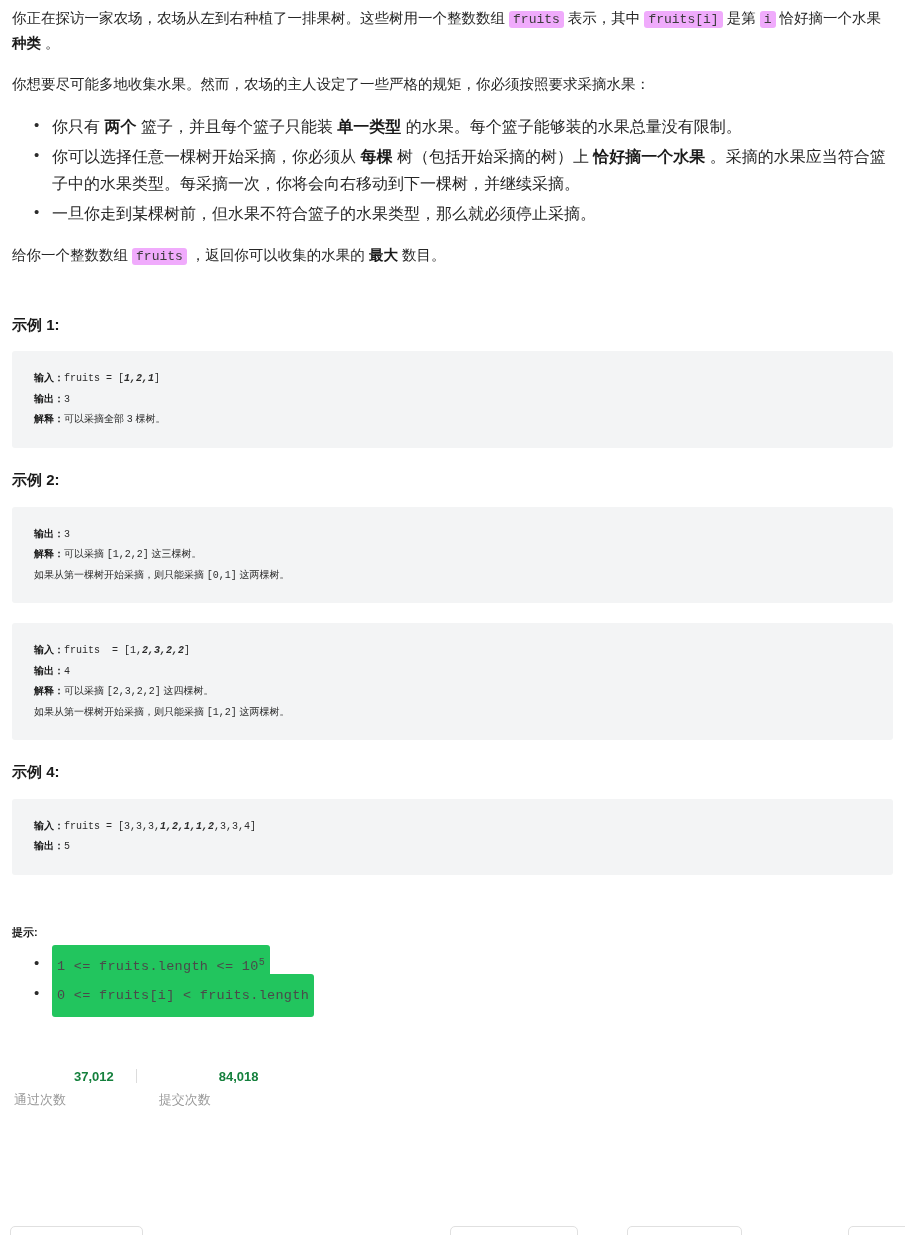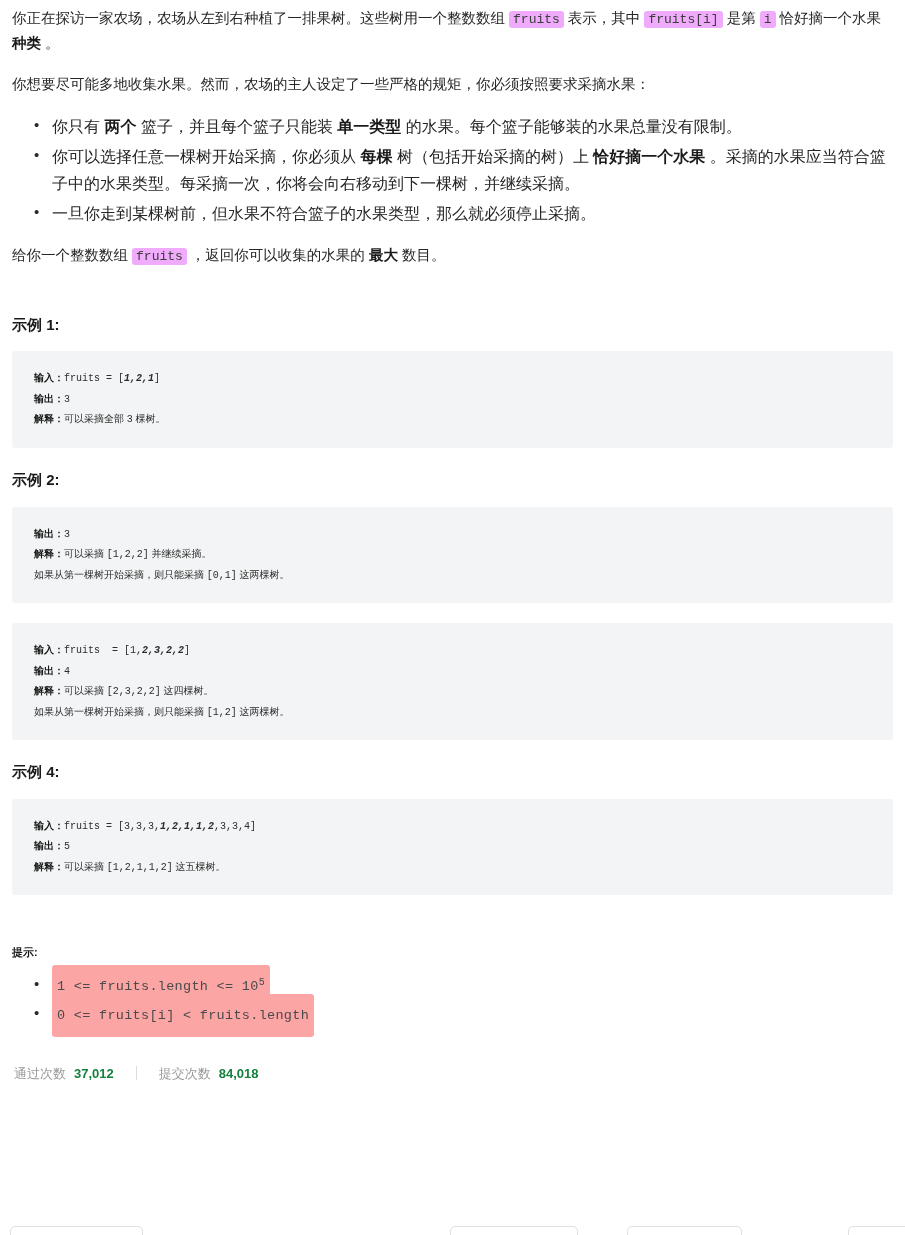--- a/index.html
+++ b/index.html
@@ -106,36 +106,36 @@
   ul.hints > li::before {
     content: "•";
     position: absolute;
     left: -18px;
     top: -2px;
     color: #2b2b2b;
     font-size: 15px;
   }
   code.block-code {
     font-family: "Liberation Mono", "DejaVu Sans Mono", monospace;
-    background: #fca5a5;
+    background: #22c55e;
     color: #4a4a4a;
     border-radius: 3px;
     padding: 14px 5px;
     font-size: 13.5px;
     letter-spacing: 0.3px;
   }
   code.block-code sup { font-size: 10px; }
   .stats-row {
     margin-top: 36px;
     display: flex;
     align-items: center;
     font-size: 13px;
     padding-left: 2px;
   }
-  .stat-label { color: #999999; margin-right: 8px; }
+  .stat-label { color: #999999; margin-right: 8px; margin-top: 47px; }
   .stat-value { color: #15803d; font-weight: 700; }
   .stat-sep {
     width: 1px;
     height: 14px;
     background: #dcdcdc;
     margin: 0 22px;
   }
   .bottom-strip {
     position: absolute;
     left: 0;
@@ -184,36 +184,35 @@
   <h4 class="example-title">示例 1:</h4>
   <div class="example-block">
     <div class="example-line"><span class="lbl">输入：</span><span>fruits = [</span><span></span><span class="bi">1,2,1</span><span>]</span></div>
     <div class="example-line"><span class="lbl">输出：</span><span>3</span></div>
     <div class="example-line"><span class="lbl">解释：</span><span class="cn">可以采摘全部 </span><span>3</span><span class="cn"> 棵树。</span></div>
   </div>
 
   <h4 class="example-title">示例 2:</h4>
   <div class="example-block">
     <div class="example-line"><span class="lbl">输出：</span><span>3</span></div>
-    <div class="example-line"><span class="lbl">解释：</span><span class="cn">可以采摘 </span><span>[1,2,2]</span><span class="cn"> 并继续采摘。</span></div>
+    <div class="example-line"><span class="lbl">解释：</span><span class="cn">可以采摘 </span><span>[1,2,2]</span><span class="cn"> 这三棵树。</span></div>
     <div class="example-line"><span class="cn">如果从第一棵树开始采摘，则只能采摘 </span><span>[0,1]</span><span class="cn"> 这两棵树。</span></div>
   </div>
 
   <div class="example-block">
     <div class="example-line"><span class="lbl">输入：</span><span>fruits  = [</span><span>1,</span><span class="bi">2,3,2,2</span><span>]</span></div>
     <div class="example-line"><span class="lbl">输出：</span><span>4</span></div>
     <div class="example-line"><span class="lbl">解释：</span><span class="cn">可以采摘 </span><span>[2,3,2,2]</span><span class="cn"> 这四棵树。</span></div>
     <div class="example-line"><span class="cn">如果从第一棵树开始采摘，则只能采摘 </span><span>[1,2]</span><span class="cn"> 这两棵树。</span></div>
   </div>
 
   <h4 class="example-title">示例 4:</h4>
   <div class="example-block">
     <div class="example-line"><span class="lbl">输入：</span><span>fruits = [</span><span>3,3,3,</span><span class="bi">1,2,1,1,2</span><span>,3,3,4]</span></div>
     <div class="example-line"><span class="lbl">输出：</span><span>5</span></div>
-    <div class="example-line"><span class="lbl">解释：</span><span class="cn">可以采摘 </span><span>[1,2,1,1,2]</span><span class="cn"> 这五棵树。</span></div>
   </div>
 
   <div class="spacer-examples"></div>
 
   <h4 class="hints-title">提示:</h4>
   <ul class="hints">
     <li>
       <code class="block-code"><span>1 &lt;= fruits.length &lt;= 10</span><sup>5</sup></code>
     </li>
     <li>

